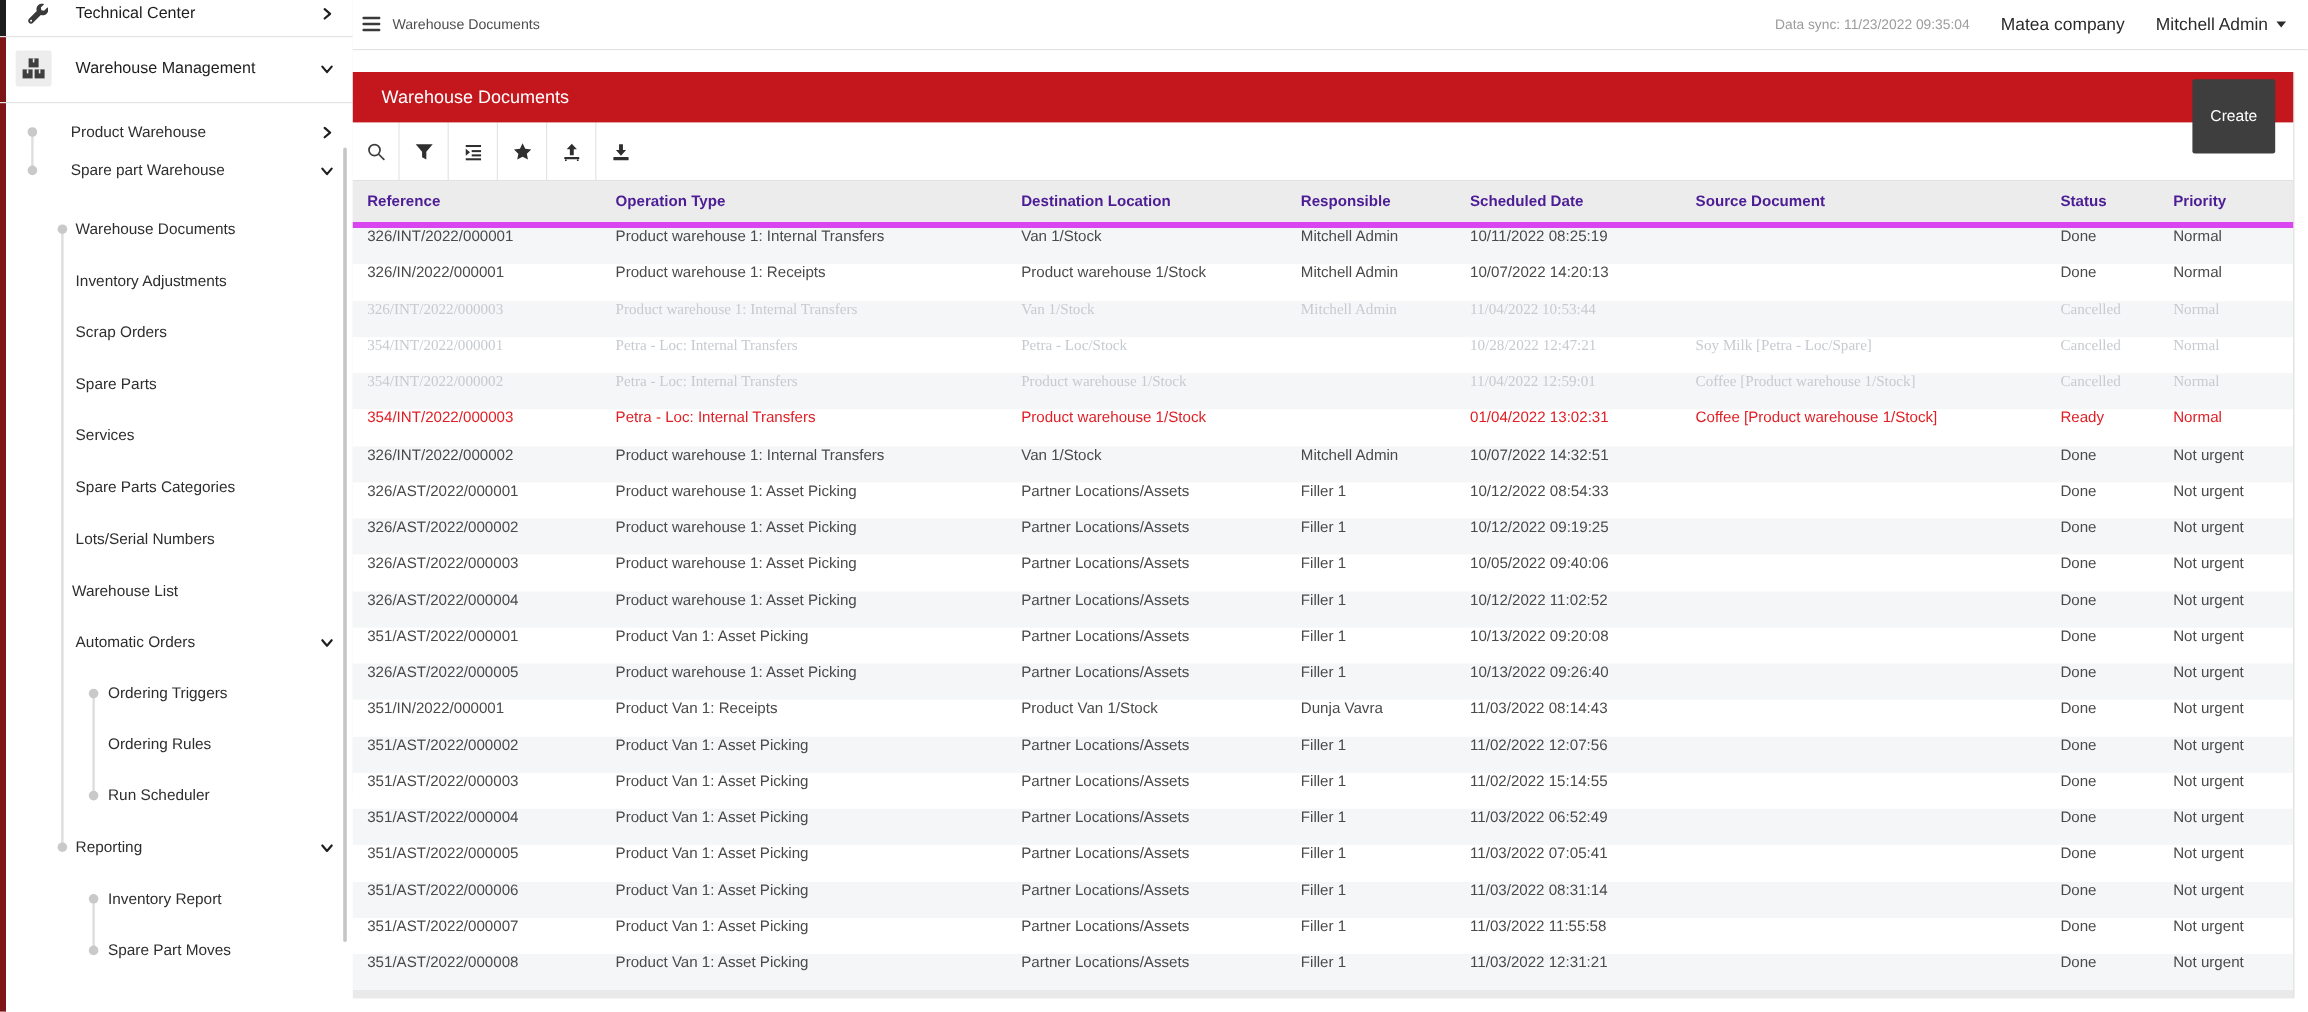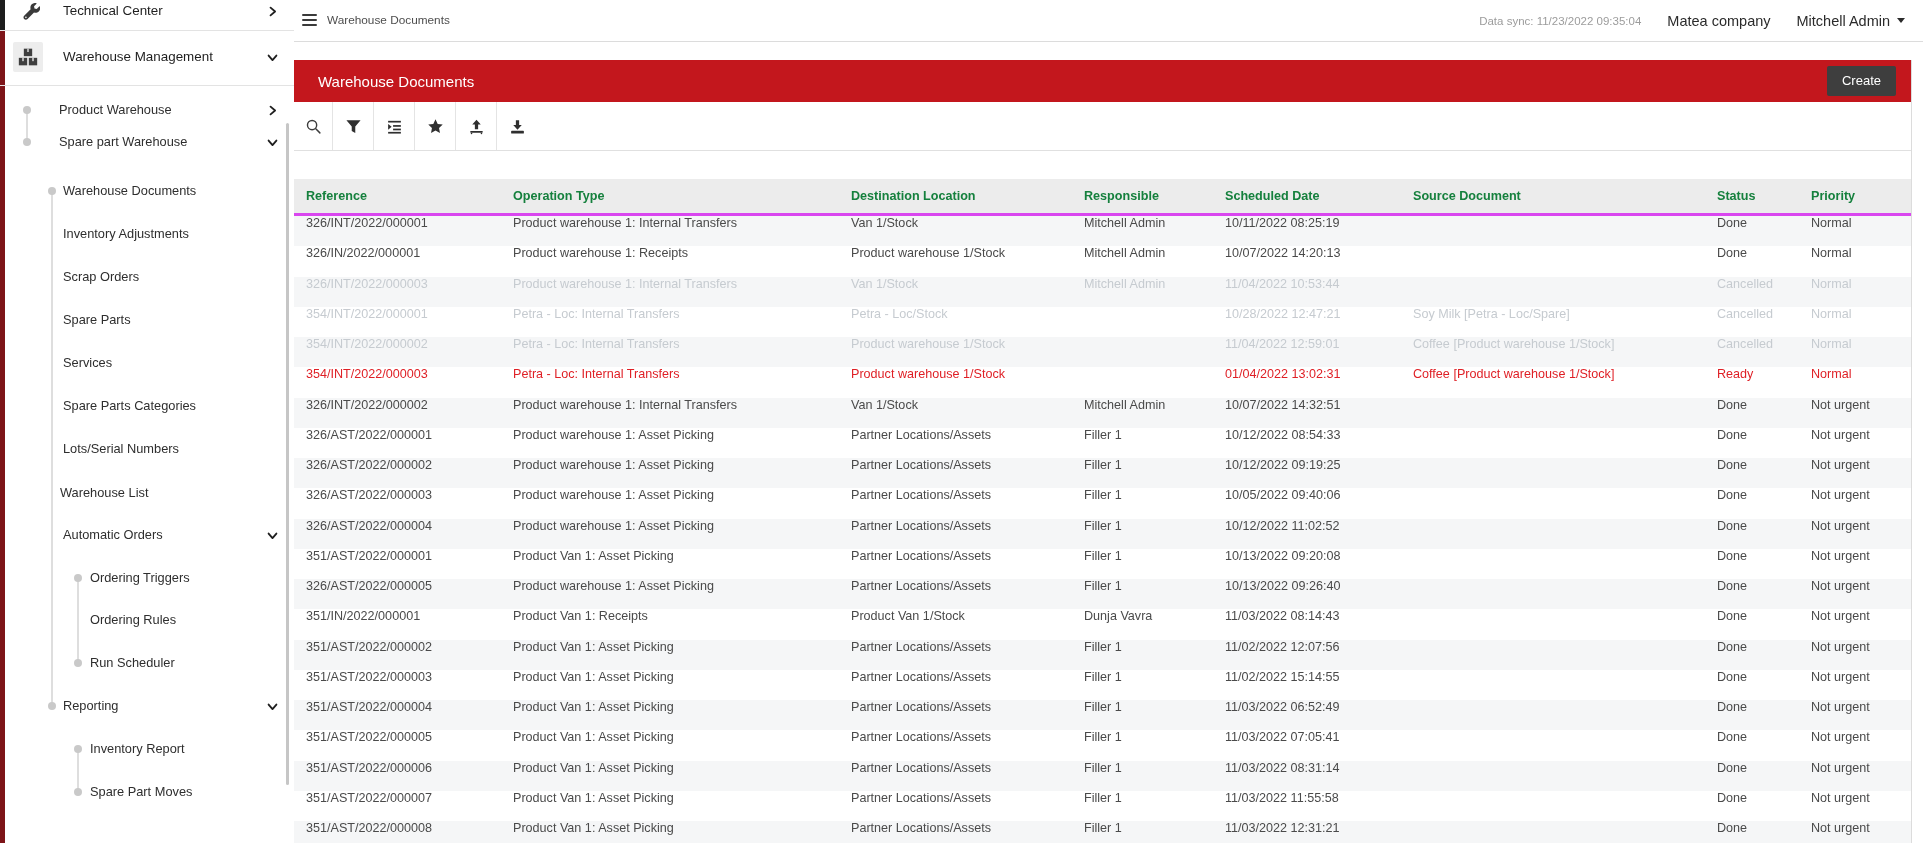--- a/index.html
+++ b/index.html
@@ -30,38 +30,38 @@
   .topbar-right{position:absolute;right:18px;top:0;height:41px;display:flex;align-items:center;gap:26px;}
   .data-sync{font-size:11.5px;color:#9c9c9c;}
   .company{font-size:14.5px;color:#2b2b2b;cursor:pointer;}
   .user{font-size:14.5px;color:#2b2b2b;cursor:pointer;display:flex;align-items:center;gap:7px;}
   .caret{width:0;height:0;border-left:4.5px solid transparent;border-right:4.5px solid transparent;border-top:5px solid #2b2b2b;display:inline-block;}
   
   .content{position:absolute;left:294px;top:42px;width:1629px;height:801px;background:#fff;}
   .card{position:absolute;left:0;top:18px;width:1617px;border-right:1px solid #dcdcdc;box-sizing:content-box;}
   .card-header{height:42px;background:var(--accent-red,#c3171d);position:relative;display:flex;align-items:center;}
   .card-title{margin-left:24px;color:#fff;font-size:15px;}
-  .create-btn{position:absolute;right:15px;top:6px;height:30px;line-height:30px;padding:0 15px;background:var(--create-button,#3e3e3e);color:#fff;font-size:13px;border-radius:2px;cursor:pointer;}
+  .create-btn{position:absolute;right:15px;top:6px;height:30px;line-height:30px;padding:16px 15px;background:var(--create-button,#3e3e3e);color:#fff;font-size:13px;border-radius:2px;cursor:pointer;}
   .search-row{height:48px;background:#fff;border-bottom:1px solid #e0e0e0;display:flex;}
   .search-input{flex:1;border:none;outline:none;font-size:13.5px;padding:0 0 0 24px;color:#333;font-family:inherit;background:transparent;}
   .search-input::placeholder{color:#8f8f8f;}
   .icon-bar{display:flex;height:48px;}
   .icon-cell{width:40px;display:flex;align-items:center;justify-content:center;border-left:1px solid #e4e4e4;cursor:pointer;}
   .icon-cell.first{border-left:none;width:38px;}
   .icon-cell svg{width:17px;height:17px;}
   .ic-fill{fill:#2f2f2f;}
   .ic-stroke{fill:none;stroke:#3c3c3c;stroke-width:2;stroke-linecap:round;}
   
-  .table-head{height:34px;background:#ececec;display:flex;align-items:center;border-bottom:3px solid #d946ef;font-weight:bold;font-size:12.6px;color:#15803d;margin-top:28px;}
+  .table-head{height:34px;background:#ececec;display:flex;align-items:center;border-bottom:5px solid #d946ef;font-weight:bold;font-size:12.6px;color:#4c1d95;}
   .cell{padding-left:12px;overflow:hidden;white-space:nowrap;box-sizing:border-box;flex-shrink:0;}
   .c0{width:207px}.c1{width:338px}.c2{width:233px}.c3{width:141px}
   .c4{width:188px}.c5{width:304px}.c6{width:94px}.c7{width:112px}
   .trow{height:30.25px;display:flex;align-items:flex-start;font-size:12.6px;color:#4a4a4a;cursor:pointer;}
   #table-body .trow:nth-child(odd){background:#f5f6f7;}
-  .trow.r-muted{color:var(--muted-text,#c6cbd0);}
+  .trow.r-muted{color:var(--muted-text,#c6cbd0);font-family:Liberation Serif, serif;}
   .trow.r-alert{color:var(--alert-text,#df1f25);}
   .card-bottom{height:7px;background:#e9e9e9;}
 </style>
 </head>
 <body>
 
 <div class="sidebar">
   <div class="accent-top"></div>
   <div class="accent"></div>
 

